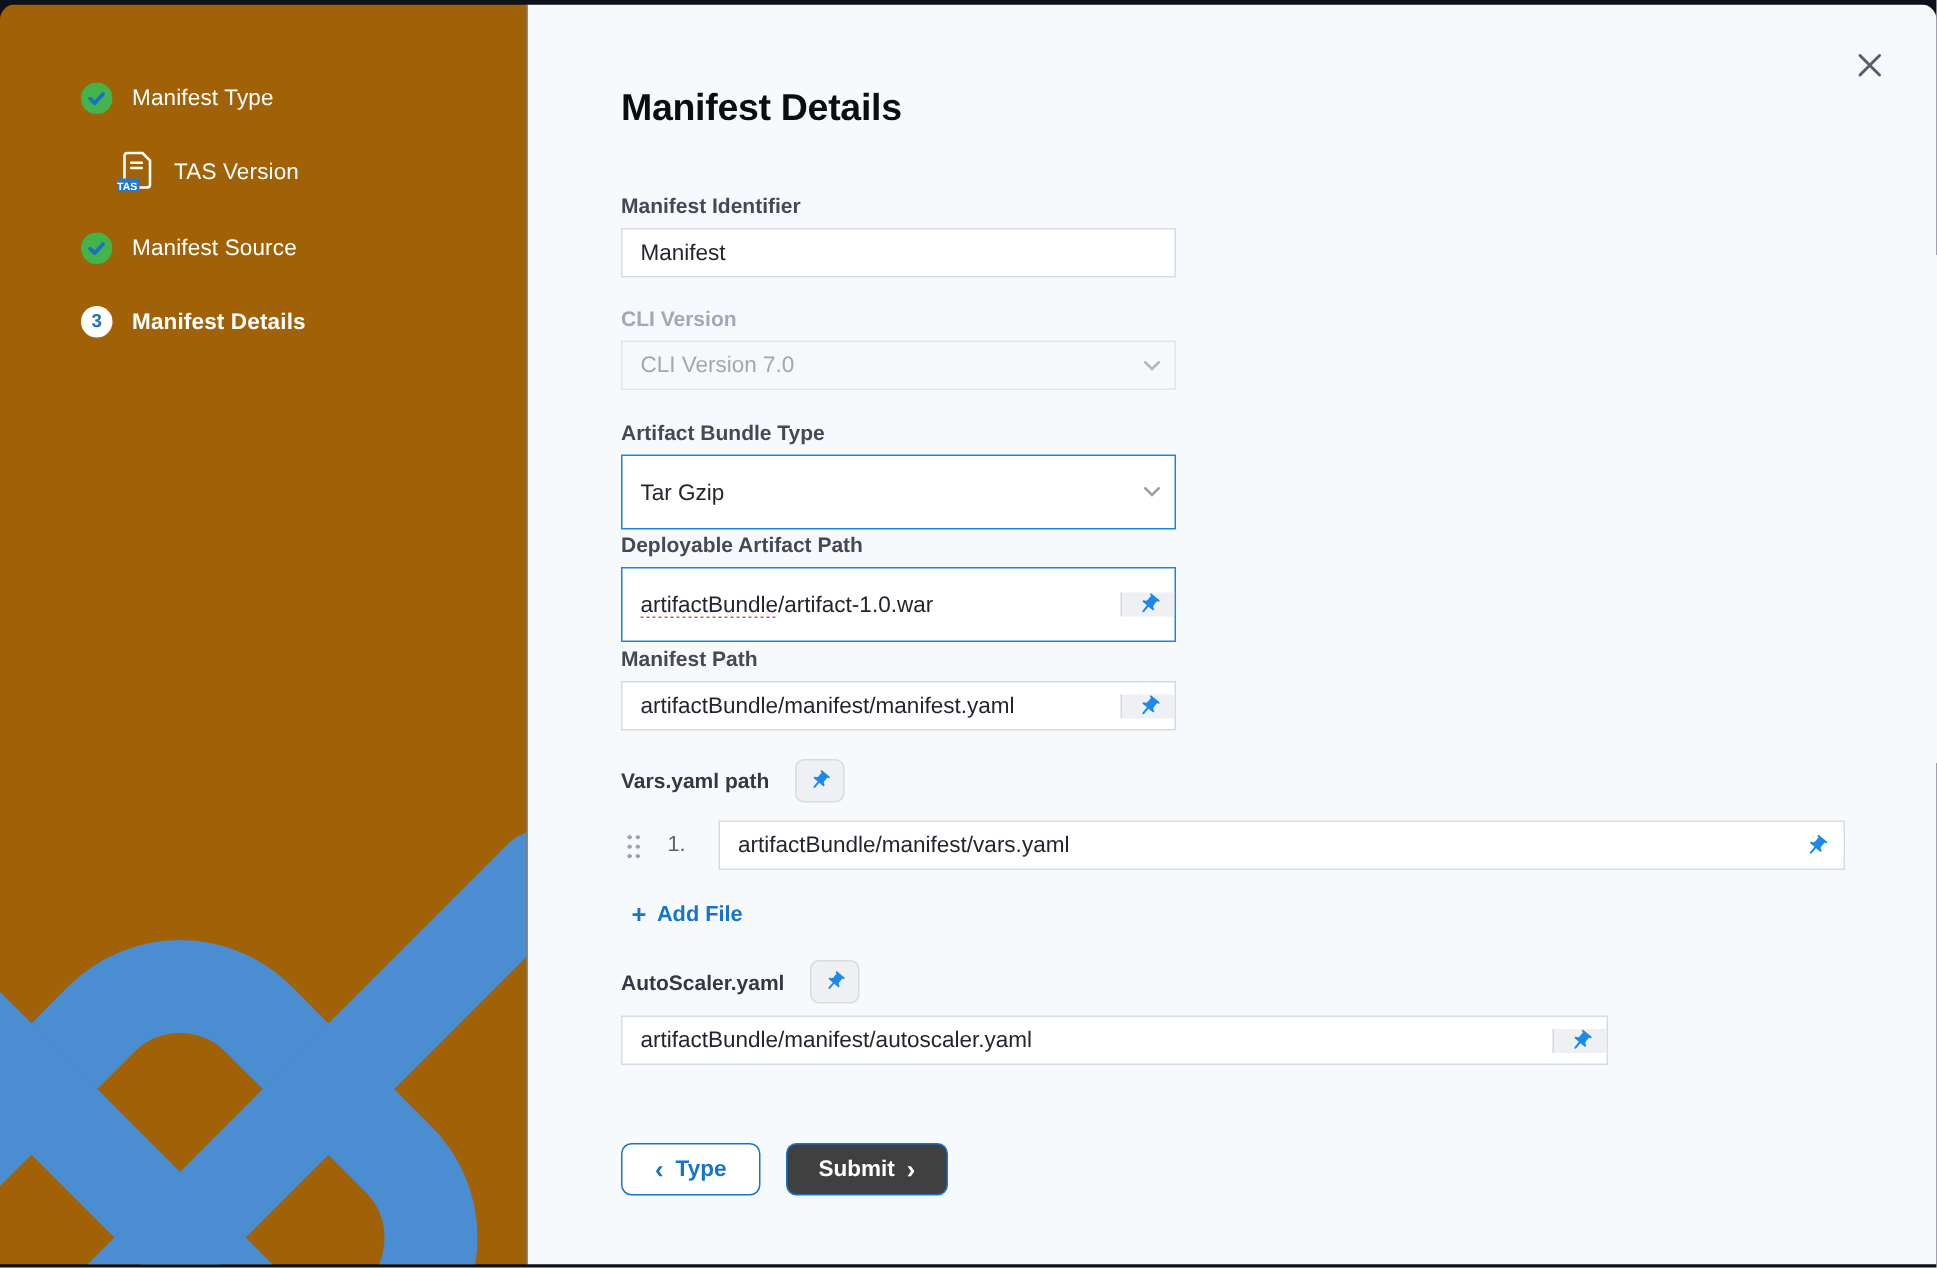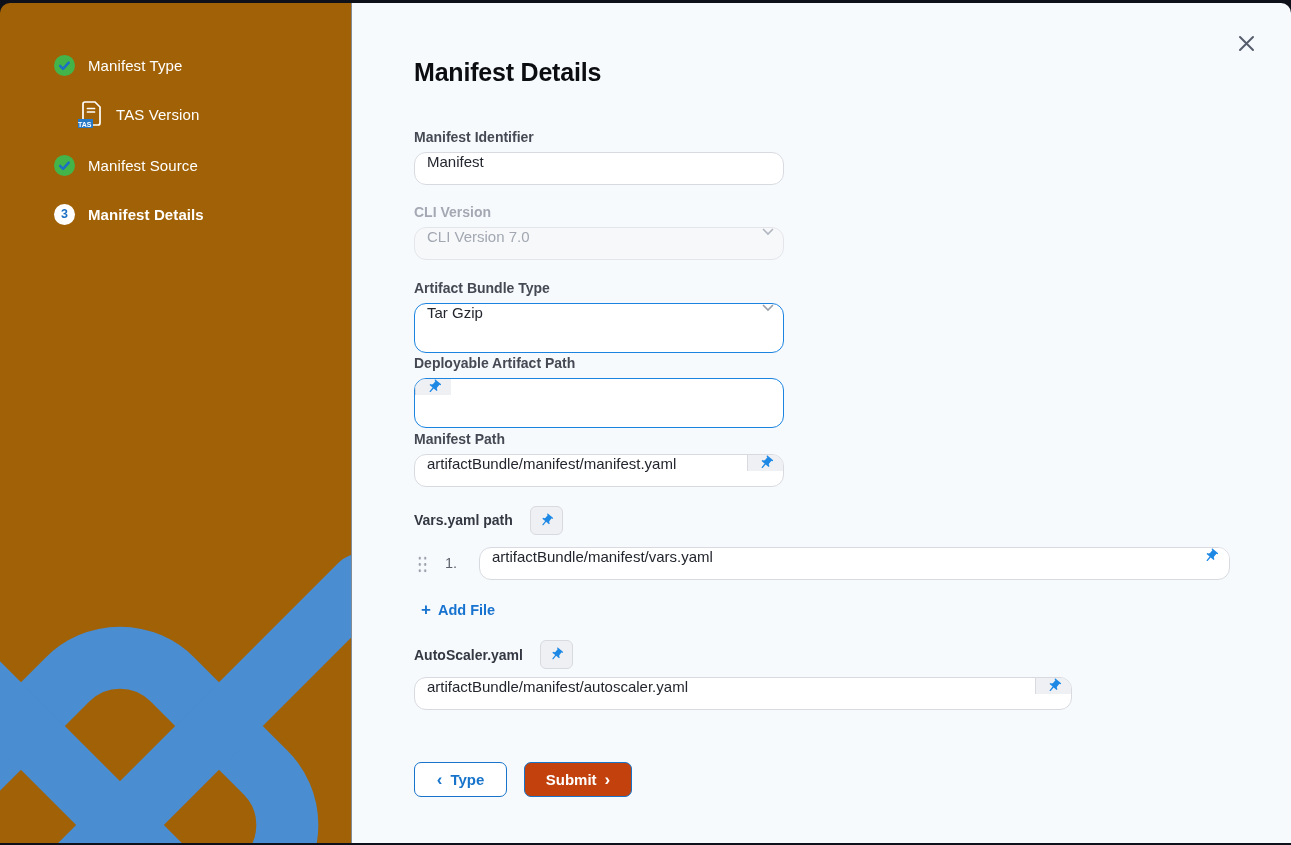--- a/index.html
+++ b/index.html
@@ -27,21 +27,21 @@
   .page-title { position:absolute; left:62px; top:55px; font-size:25px; font-weight:700;
                 color:#0c0d10; letter-spacing:-.2px; }
   .close-btn { position:absolute; left:882px; top:28px; width:24px; height:24px; cursor:pointer;
                display:flex; align-items:center; justify-content:center; }
 
   .f-label { position:absolute; left:62px; font-size:14px; font-weight:700; color:#454953; }
   .f-label.dim { color:#a3a8b3; }
   .f-label.strong { color:#343842; font-weight:700; }
 
   .tb { position:absolute; left:62px; width:370px; height:33px; background:#fff;
-        border:1px solid #d8dae0; border-radius:12px; display:flex; align-items:flex-start; overflow:hidden; }
+        border:1px solid #d8dae0; border-radius:0; display:flex; align-items:center; overflow:hidden; }
   .tb input { flex:1; min-width:0; border:none; outline:none; background:transparent;
               padding:0 12px; font-size:15px; color:#23262e; font-family:inherit; }
   .tb.focused { border:1.5px solid #1b84e0; height:50px; }
   .tb.disabled { background:#f7f8fa; border-color:#e3e5ea; }
   .tb.disabled .sel-text { color:#a2a7b1; }
   .sel-text { flex:1; display:flex; align-items:center; padding:0 12px; font-size:15px; color:#23262e; }
   .chev { width:30px; display:flex; align-items:center; justify-content:center; }
   .addon { width:36px; flex:0 0 36px; display:flex; align-items:center; justify-content:center;
            background:#eef0f4; border-left:1px solid #d8dae0; cursor:pointer; }
   .addon.plain { background:#fff; border-left:none; }
@@ -59,21 +59,21 @@
                background-size:5.5px 6.3px; background-position:1px 1px; cursor:grab; }
   .row-index { position:absolute; left:93px; font-size:14.5px; color:#5c616b; }
 
   .add-file { position:absolute; left:69px; display:flex; align-items:center; gap:7px;
               color:#1773cf; font-size:14.5px; font-weight:600; cursor:pointer; }
   .add-file .plus { font-size:17px; font-weight:600; line-height:1; }
 
   .btn { position:absolute; height:35px; border-radius:7px; display:flex; align-items:center;
          justify-content:center; gap:8px; font-size:15px; font-weight:700; cursor:pointer; }
   .btn-back { left:62px; width:93px; background:#fff; border:1.5px solid #1774ca; color:#1774ca; }
-  .btn-submit { left:172px; width:108px; background:#c2410c; border:1.5px solid #1774ca; color:#fff; }
+  .btn-submit { left:172px; width:108px; background:#404040; border:1.5px solid #1774ca; color:#fff; }
   .btn .chevg { font-size:17px; font-weight:700; line-height:1; margin-top:-1px; }
 </style>
 </head>
 <body>
 
 <div class="modal">
 
   <div class="sidebar">
 
     <div class="step-row" style="top:51px">
@@ -146,20 +146,24 @@
       <span class="sel-text">Tar Gzip</span>
       <span class="chev">
         <svg width="12" height="8" viewBox="0 0 12 8">
             <path d="M1.5 1.5 L6 6 L10.5 1.5" fill="none" stroke="#9aa0aa" stroke-width="1.7" stroke-linecap="round"></path>
           </svg>
       </span>
     </div>
 
     <div class="f-label" style="top:352px">Deployable Artifact Path</div>
     <div class="tb focused" style="top:375px">
+      <div class="faux-input">
+          <span class="squiggle">artifactBundle</span>
+          <span>/artifact-1.0.war</span>
+        </div>
       <span class="addon">
         <svg width="16" height="16" viewBox="0 0 24 24">
             <path transform="rotate(40 12 12)" fill="#1e88e5" d="M16 9V4h1c.55 0 1-.45 1-1s-.45-1-1-1H7c-.55 0-1 .45-1 1s.45 1 1 1h1v5c0 1.66-1.34 3-3 3v2h5.97v7l1 1 1-1v-7H19v-2c-1.66 0-3-1.34-3-3z"></path>
           </svg>
       </span>
     </div>
 
     <div class="f-label" style="top:428px">Manifest Path</div>
     <div class="tb" style="top:451px">
       <input value="artifactBundle/manifest/manifest.yaml" style="">

